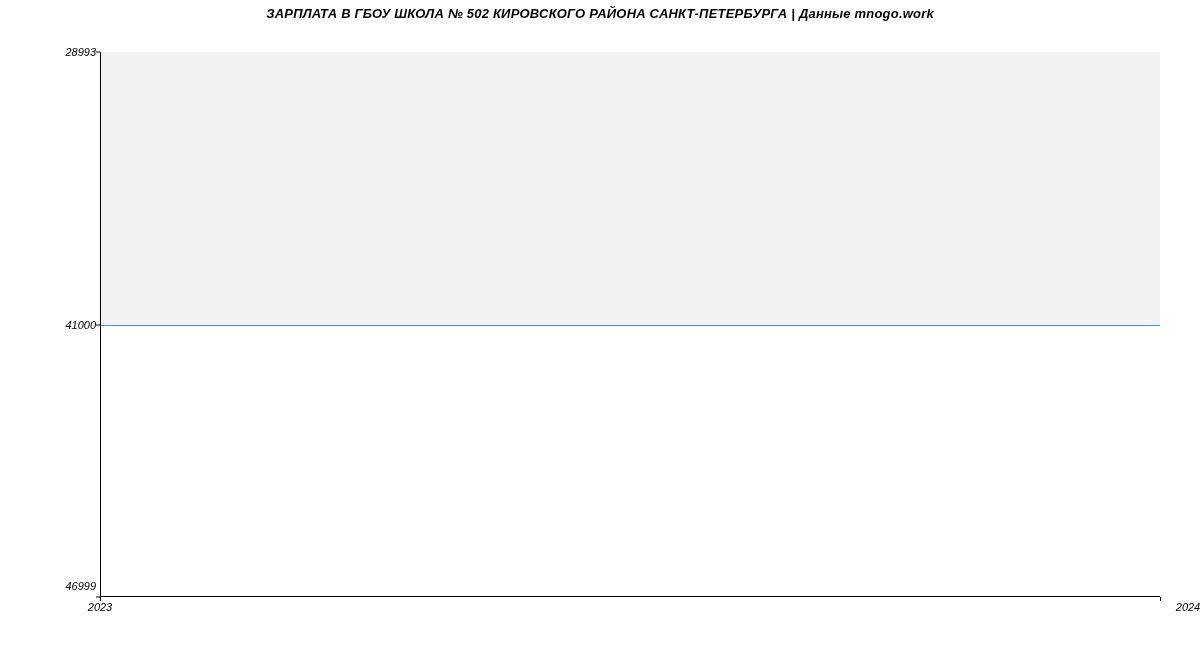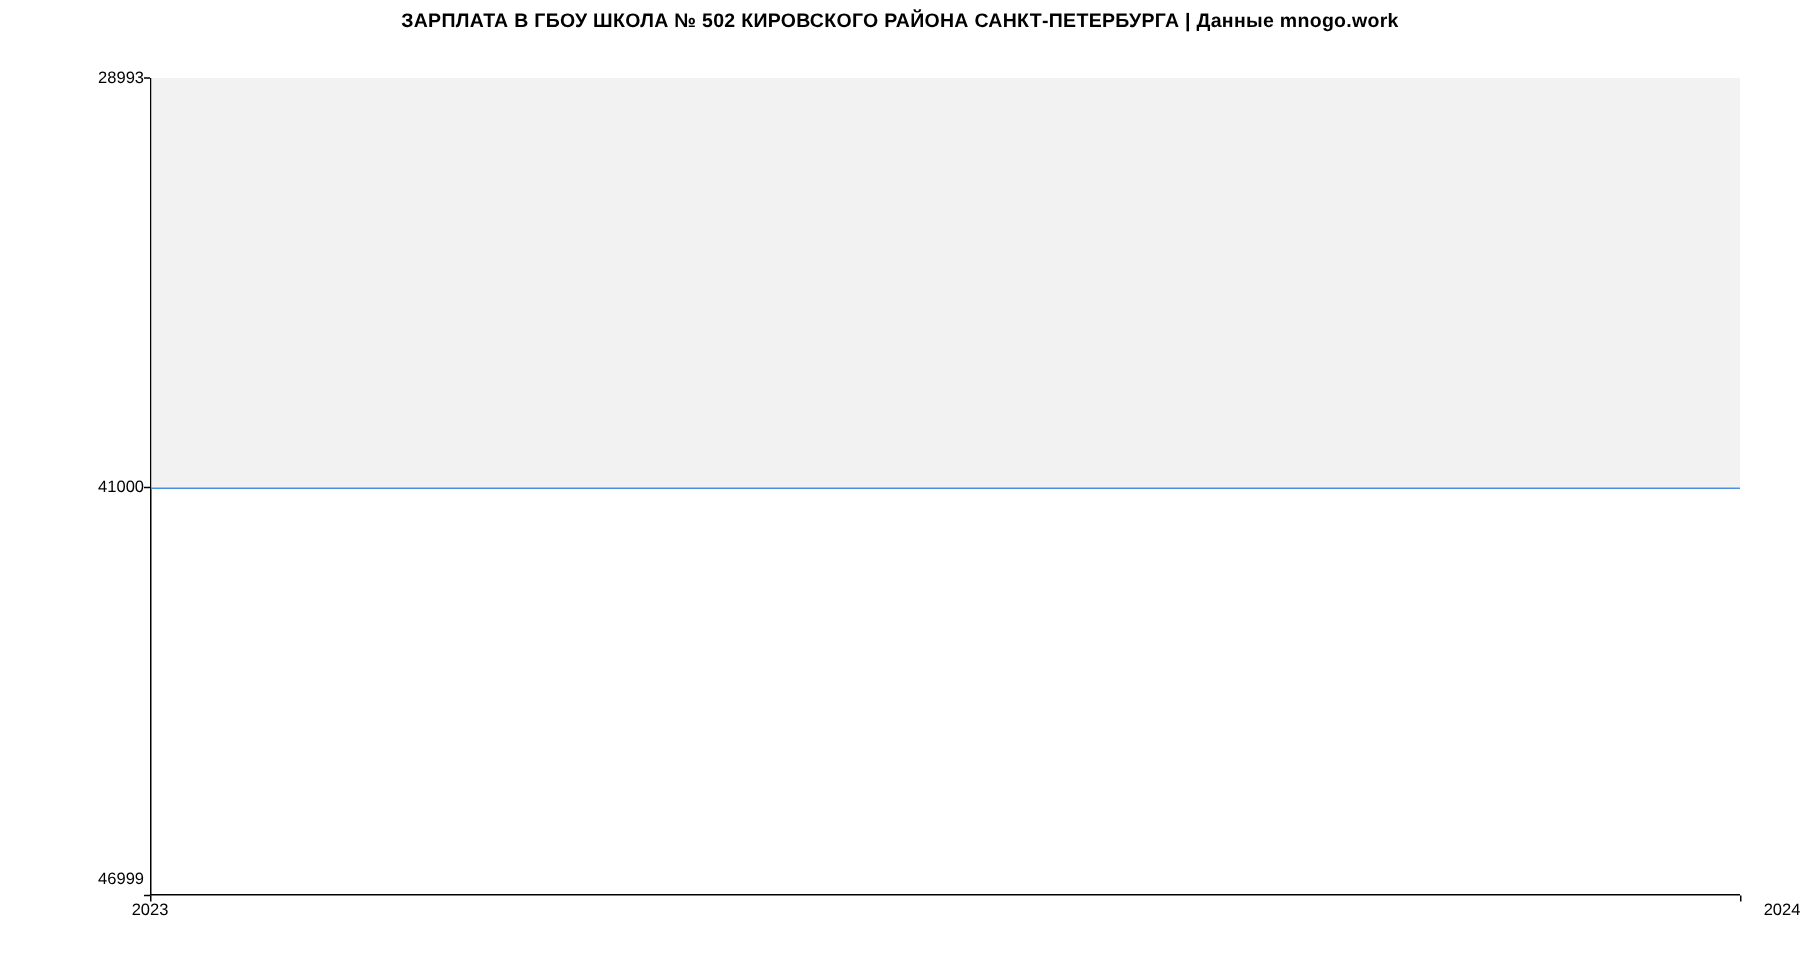--- a/index.html
+++ b/index.html
@@ -1,15 +1,15 @@
 <!DOCTYPE html>
 <html><head>
   <meta charset="utf-8">
   <style>
-    * { margin: 0; padding: 0; box-sizing: border-box; }
+    * { margin: 0; padding: 0; box-sizing: border-box; font-style: italic; }
     body {
       font-family: Verdana, Geneva, sans-serif;
       background: #fff;
       width: 1200px;
       height: 650px;
       position: relative;
     }
     .chart-container {
       position: absolute;
       left: 0;

